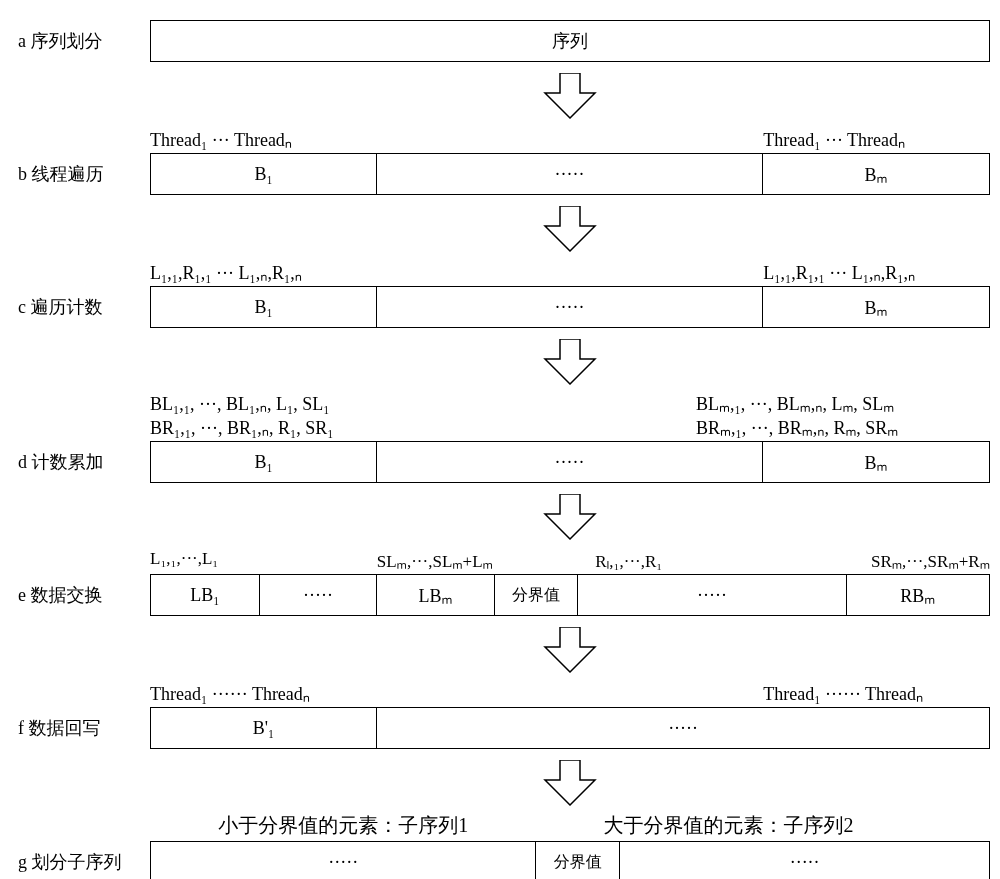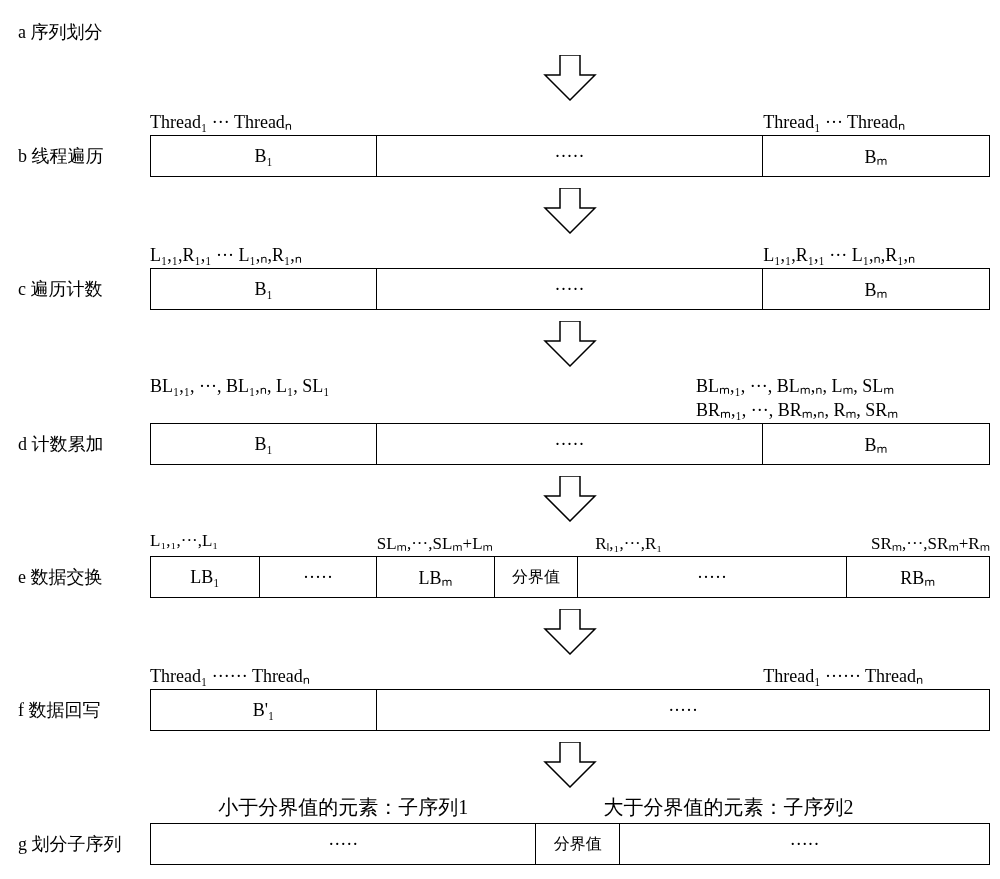--- a/index.html
+++ b/index.html
@@ -58,20 +58,25 @@
     margin: 6px 0 6px 140px;
   }
   svg.arrow { display: block; }
   .nowrap { white-space: nowrap; }
 </style>
 </head>
 <body>
 
 <div class="row">
   <div class="row-label">a 序列划分</div>
+  <div class="row-body">
+    <div class="box-strip">
+      <div class="cell" style="flex:1">序列</div>
+    </div>
+  </div>
 </div>
 
 <div class="arrow-row">
   <svg class="arrow" width="58" height="46" viewBox="0 0 58 46">
     <path d="M19 0 H39 V20 H54 L29 45 L4 20 H19 Z" fill="#fff" stroke="#000" stroke-width="1.5"></path>
   </svg>
 </div>
 
 <div class="annot-row">
   <div class="annot-space"></div>
@@ -123,20 +128,21 @@
   <svg class="arrow" width="58" height="46" viewBox="0 0 58 46">
     <path d="M19 0 H39 V20 H54 L29 45 L4 20 H19 Z" fill="#fff" stroke="#000" stroke-width="1.5"></path>
   </svg>
 </div>
 
 <div class="annot-row" style="min-height:48px">
   <div class="annot-space"></div>
   <div class="annot-body">
     <div style="width:35%">
       <div class="annot-col">BL₁,₁, ···, BL₁,ₙ, L₁, SL₁</div>
+      <div class="annot-col">BR₁,₁, ···, BR₁,ₙ, R₁, SR₁</div>
     </div>
     <div style="flex:1"></div>
     <div style="width:35%">
       <div class="annot-col">BLₘ,₁, ···, BLₘ,ₙ, Lₘ, SLₘ</div>
       <div class="annot-col">BRₘ,₁, ···, BRₘ,ₙ, Rₘ, SRₘ</div>
     </div>
   </div>
 </div>
 
 <div class="row">

